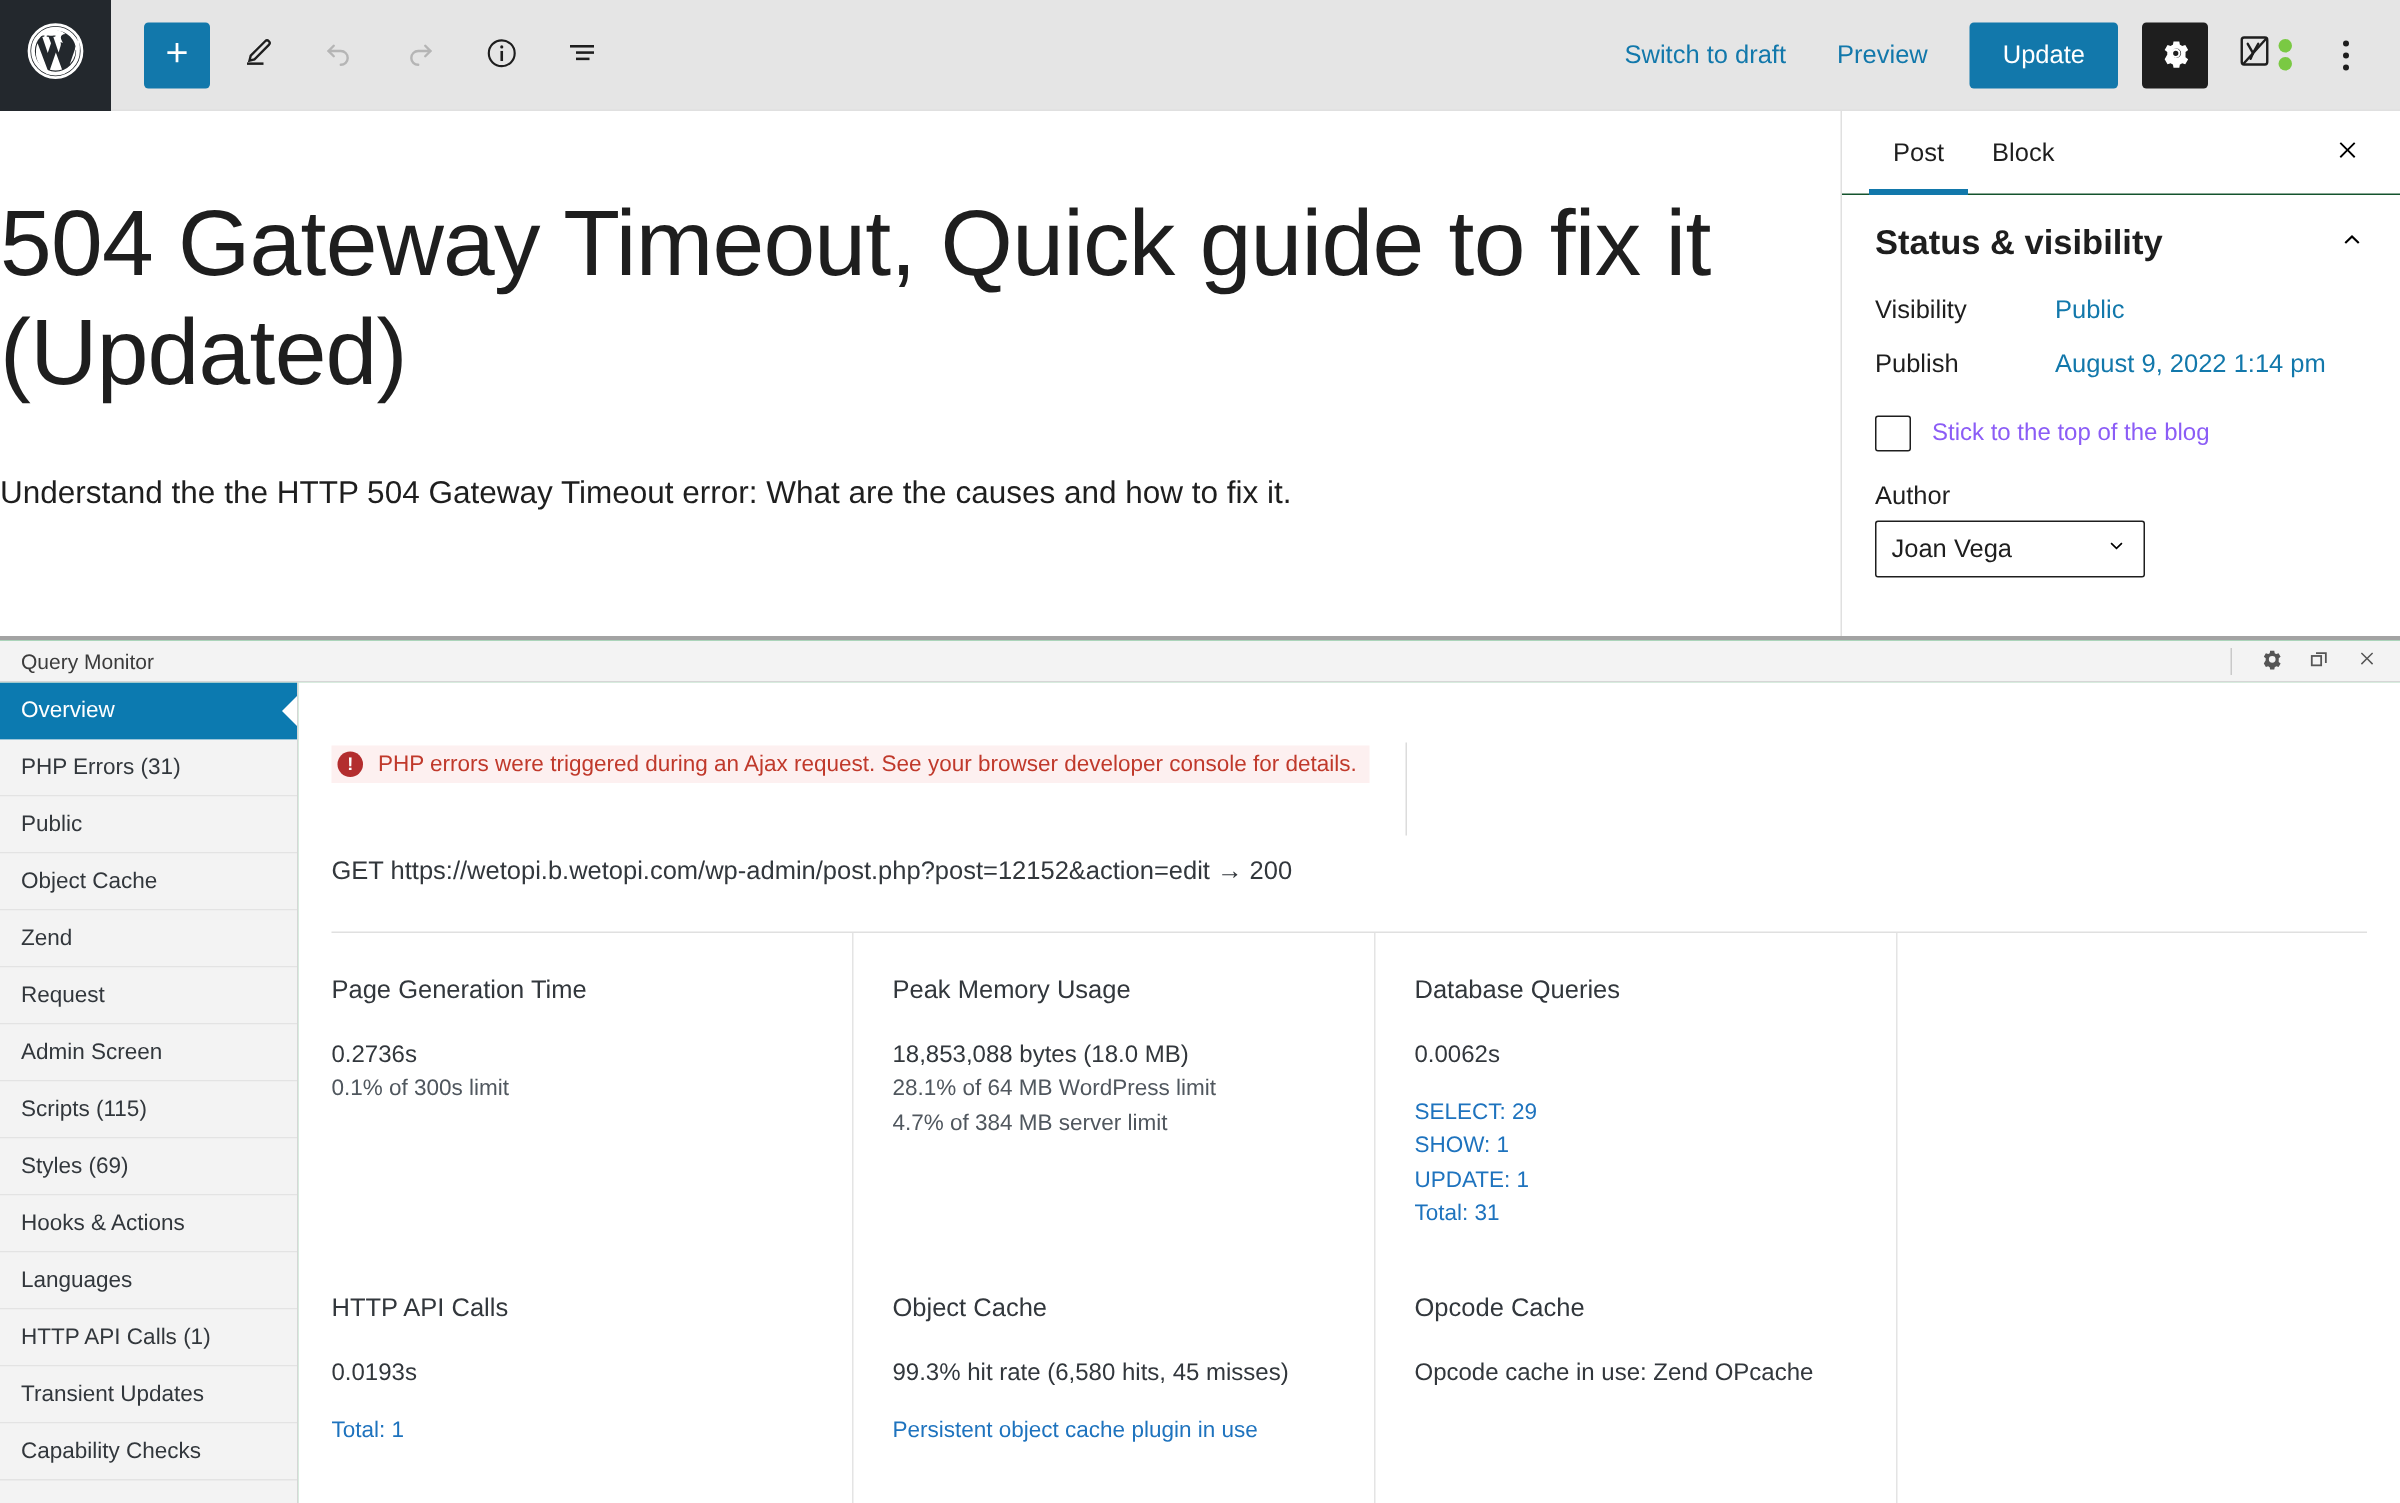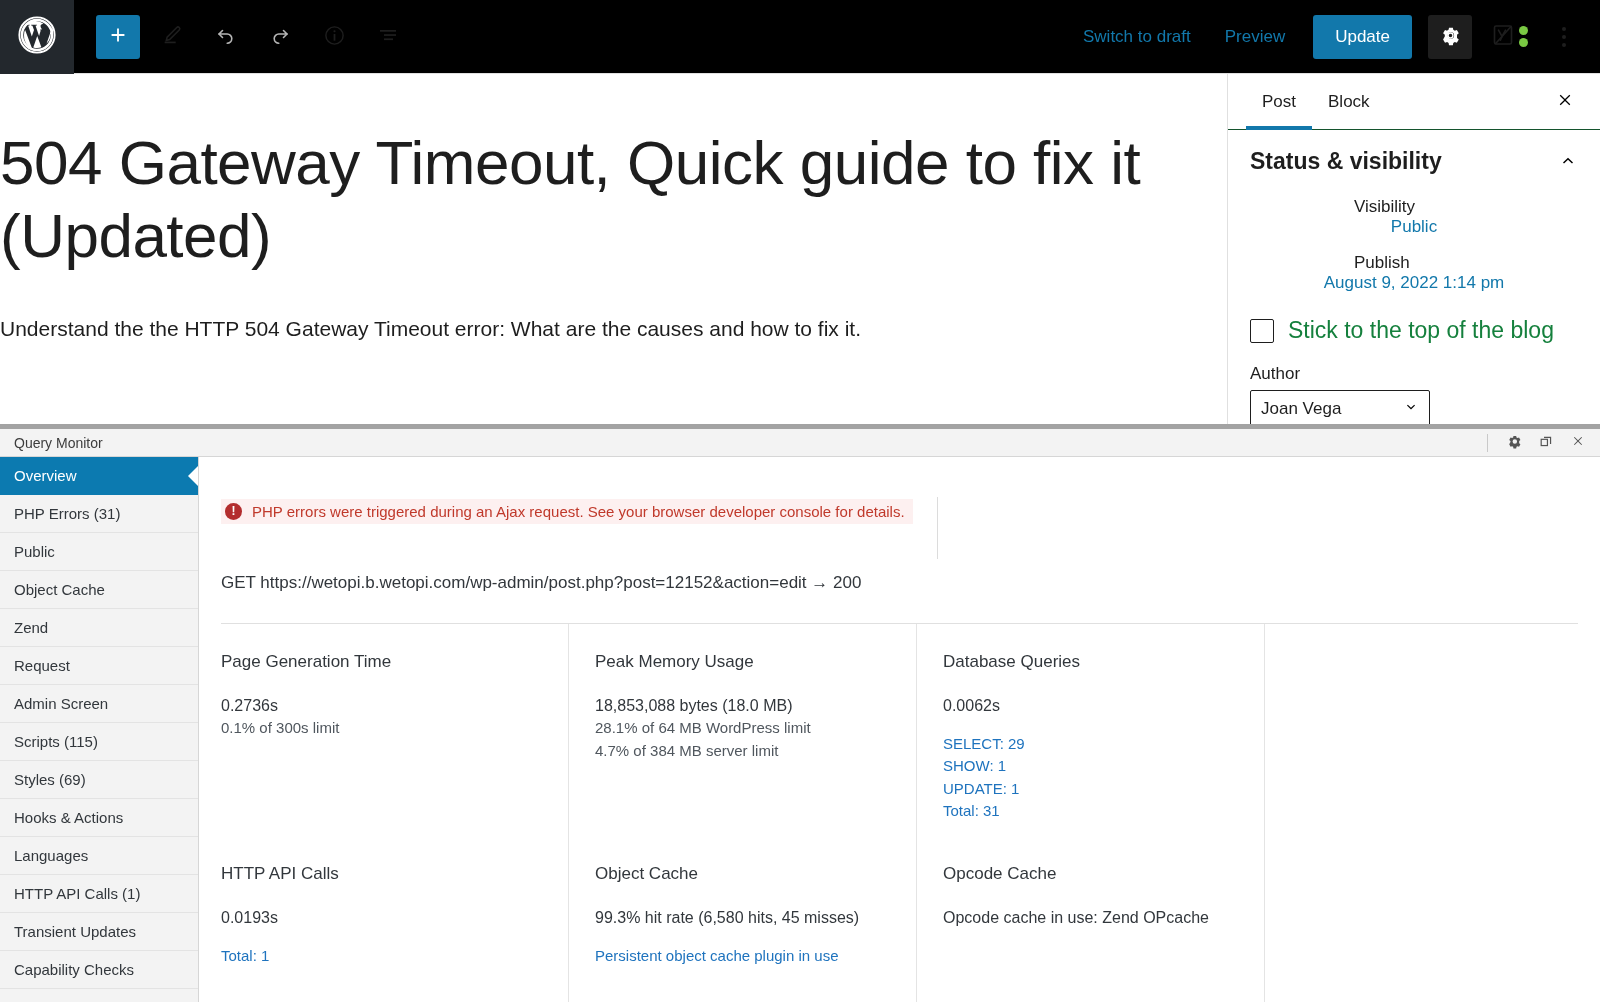--- a/index.html
+++ b/index.html
@@ -7,21 +7,21 @@
     width: 1600px; height: 1002px;
     font-family: "Liberation Sans", sans-serif;
     background: #fff;
     overflow: hidden;
   }
   #root { position: relative; width: 1600px; height: 1002px; }
 
   
   .editor-topbar {
     position: absolute; top: 0; left: 0; width: 1600px; height: 74px;
-    background: #000000; border-bottom: 1px solid #e0e0e0;
+    background: #e5e5e5; border-bottom: 1px solid #e0e0e0;
     display: flex; align-items: center;
   }
   .wp-logo-btn {
     width: 74px; height: 74px; background: #23282d;
     display: flex; align-items: center; justify-content: center;
     flex: 0 0 74px;
   }
   .wp-logo-btn svg { width: 40px; height: 40px; }
   .tb-left { display: flex; align-items: center; gap: 10px; padding-left: 22px; }
   .tb-btn {
@@ -101,44 +101,44 @@
     margin-left: auto; align-self: center; width: 34px; height: 34px;
     display: flex; align-items: center; justify-content: center;
     cursor: pointer; border: none; background: none;
   }
   .sb-section-head {
     display: flex; align-items: center; padding: 18px 22px 14px 22px;
   }
   .sb-section-title { font-size: 23px; font-weight: 700; color: #1e1e1e; }
   .sb-chevron { margin-left: auto; cursor: pointer; }
   .sb-row {
-    display: flex; align-items: center; padding: 8px 22px; font-size: 17px; flex-direction: column;
+    display: flex; align-items: center; padding: 8px 22px; font-size: 17px;
   }
   .sb-row .lbl { color: #1e1e1e; width: 120px; }
   .sb-row .val { color: #1278ab; cursor: pointer; }
   .sb-check-row {
     display: flex; align-items: center; gap: 14px; padding: 16px 22px 6px 22px;
   }
   .sb-checkbox {
     width: 24px; height: 24px; border: 1.5px solid #1e1e1e; border-radius: 2px;
     background: #fff; cursor: pointer; flex: 0 0 24px;
   }
-  .sb-check-label { font-size: 23px; color: #15803d; }
+  .sb-check-label { font-size: 16px; color: #8b5cf6; }
   .sb-field-label { font-size: 17px; color: #1e1e1e; padding: 14px 22px 6px 22px; }
   .sb-select {
     margin: 0 22px; width: 180px; height: 38px; border: 1px solid #1e1e1e;
     border-radius: 2px; display: flex; align-items: center; padding: 0 10px;
     font-size: 17px; color: #1e1e1e; cursor: pointer; background: #fff;
   }
   .sb-select .caret { margin-left: auto; }
 
   
   .qm {
     position: absolute; left: 0; top: 424px; width: 1600px; height: 578px;
-    background: #22c55e; border-top: 5px solid #a3a3a3;
+    background: #22c55e; border-top: 3px solid #a3a3a3;
     font-family: "Liberation Sans", sans-serif;
   }
   .qm-titlebar {
     height: 28px; background: #f3f3f3; border-bottom: 1px solid #d6d6d6;
     display: flex; align-items: center; padding: 0 0 0 14px;
   }
   .qm-title { font-size: 14px; color: #3c3c3c; }
   .qm-title-actions {
     margin-left: auto; display: flex; align-items: center; height: 28px;
     padding-right: 12px; gap: 12px;

